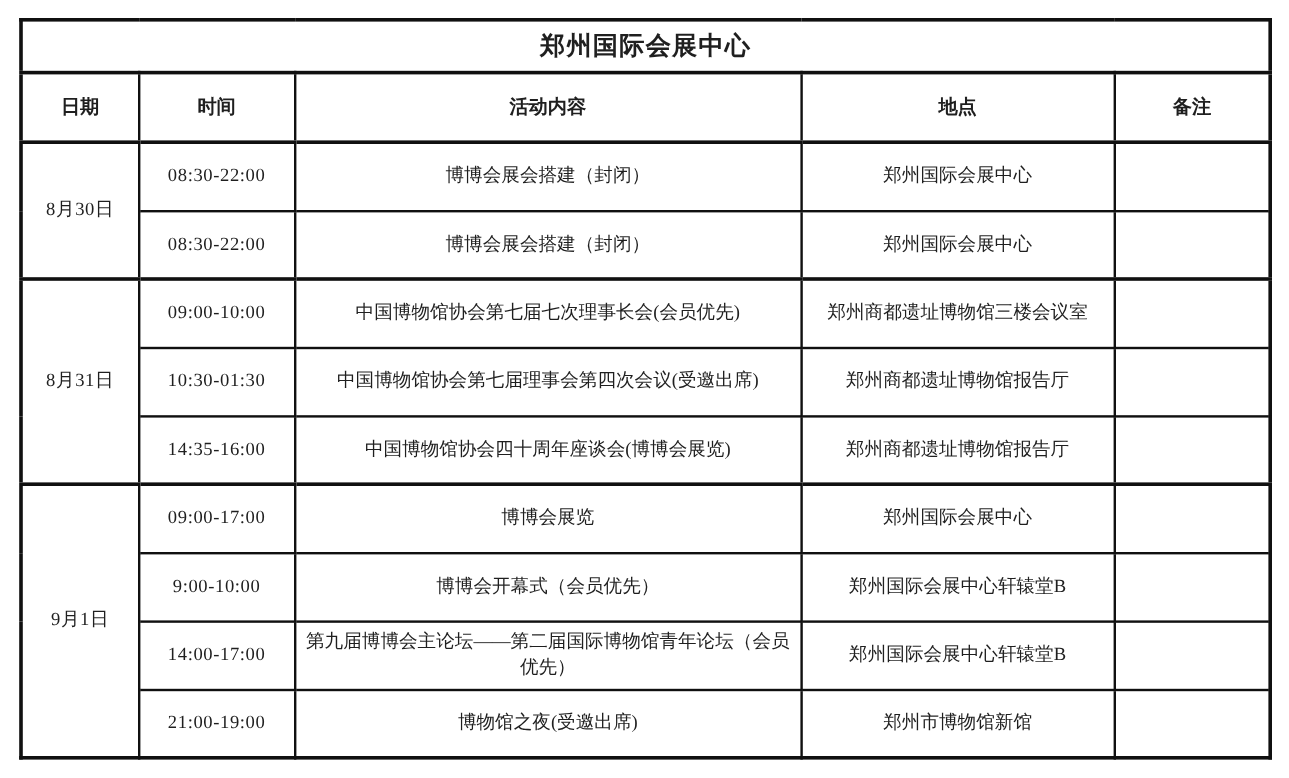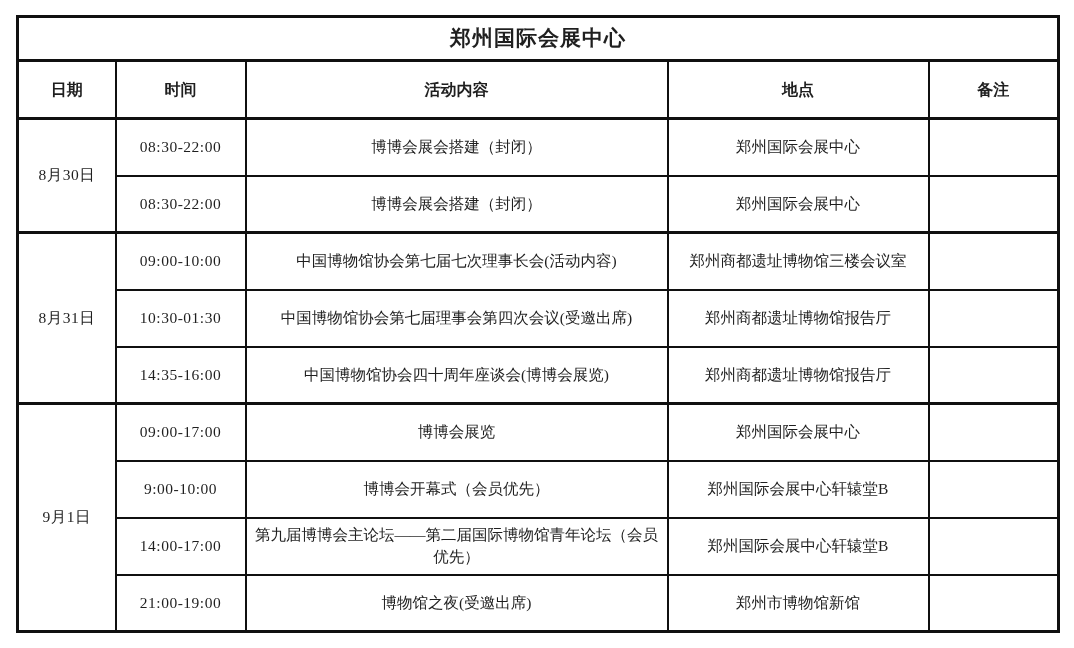--- a/index.html
+++ b/index.html
@@ -93,21 +93,21 @@
     <tr class="body-row">
       <td class="time-cell">08:30-22:00</td>
       <td class="activity-cell">博博会展会搭建（封闭）</td>
       <td class="location-cell">郑州国际会展中心</td>
       <td class="note-cell"></td>
     </tr>
 
     <tr class="body-row group-start">
       <td class="date-cell" rowspan="3">8月31日</td>
       <td class="time-cell">09:00-10:00</td>
-      <td class="activity-cell">中国博物馆协会第七届七次理事长会(活动内容)</td>
+      <td class="activity-cell">中国博物馆协会第七届七次理事长会(会员优先)</td>
       <td class="location-cell">郑州商都遗址博物馆三楼会议室</td>
       <td class="note-cell"></td>
     </tr>
     <tr class="body-row">
       <td class="time-cell">10:30-01:30</td>
       <td class="activity-cell">中国博物馆协会第七届理事会第四次会议(受邀出席)</td>
       <td class="location-cell">郑州商都遗址博物馆报告厅</td>
       <td class="note-cell"></td>
     </tr>
     <tr class="body-row">

